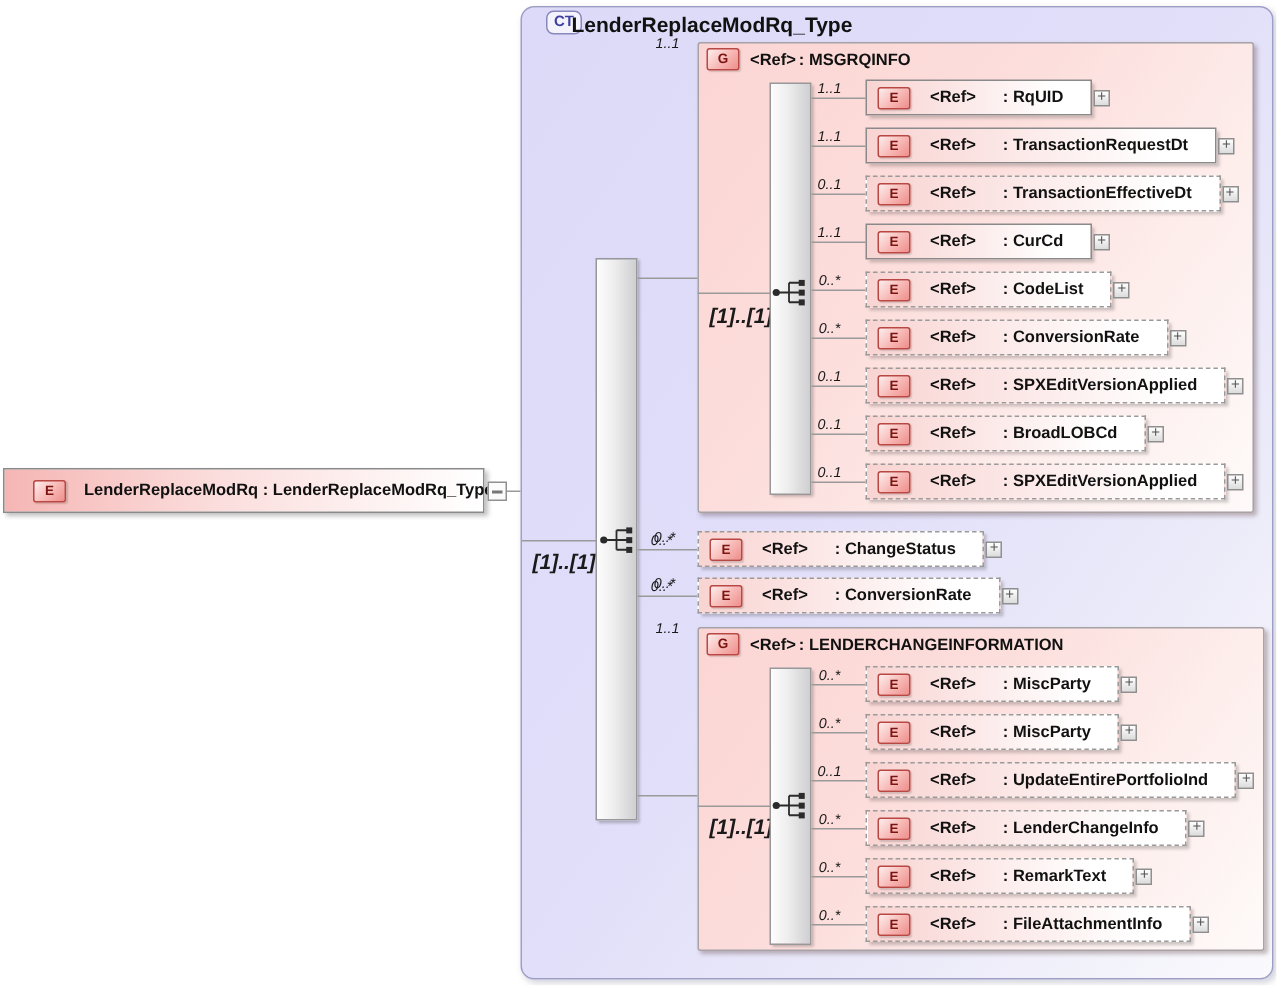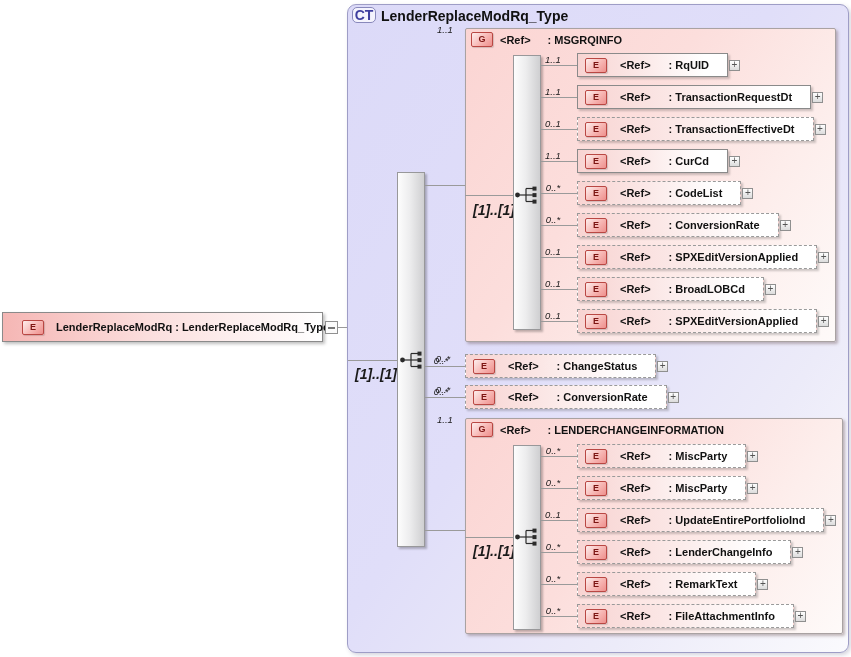--- a/index.html
+++ b/index.html
@@ -8,23 +8,23 @@
     font-family:"Liberation Sans",sans-serif;background:#fff;
   }
   
   .ct-panel{
     position:absolute;left:347px;top:4px;width:500px;height:647px;
     border:1px solid #9e9dc6;border-radius:9px;
     background:linear-gradient(125deg,#dcdaf8 0%,#e0def9 45%,#ecebf9 75%,#fafafd 100%);
     box-shadow:2px 2px 4px rgba(80,80,120,.25);
   }
   .ct-badge{
-    position:absolute;left:352px;top:7px;width:22px;height:14px;
+    position:absolute;left:364px;top:7px;width:22px;height:14px;
     border:1px solid #8888bb;border-radius:5px;background:#f4f3fd;
-    color:#3f3f9f;font-size:14px;font-weight:bold;text-align:center;line-height:14px;
+    color:#3f3f9f;font-size:10px;font-weight:bold;text-align:center;line-height:14px;
   }
   .ct-title{position:absolute;left:381px;top:8px;font-size:14px;font-weight:bold;color:#111;white-space:nowrap;}
   
   .root-el{
     position:absolute;left:2px;top:312px;width:321px;height:30px;box-sizing:border-box;
     border:1px solid #8a8a8a;background:linear-gradient(90deg,#f5b6b4 0%,#fbdedd 45%,#ffffff 100%);
     box-shadow:2px 2px 3px rgba(0,0,0,.25);
     display:flex;align-items:center;
   }
   .root-el .nm{font-size:11px;font-weight:bold;color:#111;white-space:nowrap;margin-left:12px;}
@@ -52,21 +52,21 @@
   
   .hline{position:absolute;height:1px;background:#9a9a9a;}
   
   .group-box{
     position:absolute;box-sizing:border-box;border:1px solid #a9a2a2;border-radius:2px;
     background:linear-gradient(125deg,#fbd5d3 0%,#fcdedc 40%,#fdeeec 72%,#fefaf9 100%);
     box-shadow:2px 2px 3px rgba(90,60,60,.35);
   }
   .group-header{position:absolute;display:flex;align-items:center;font-size:11px;font-weight:bold;color:#111;white-space:nowrap;}
   .group-header .ref{margin-left:7px;}
-  .group-header .nm{margin-left:17px;}
+  .group-header .nm{margin-left:2px;}
   
   .el-row{position:absolute;height:24px;display:flex;align-items:center;}
   .el-box{
     height:24px;box-sizing:border-box;display:flex;align-items:center;
     padding:0 18px 0 7px;white-space:nowrap;
     border:1px solid #8a8a8a;
     background:linear-gradient(90deg,#f8d4d2 0%,#fbe7e6 40%,#ffffff 85%);
     box-shadow:2px 2px 2px rgba(0,0,0,.2);
     font-size:11px;font-weight:bold;color:#111;
   }

